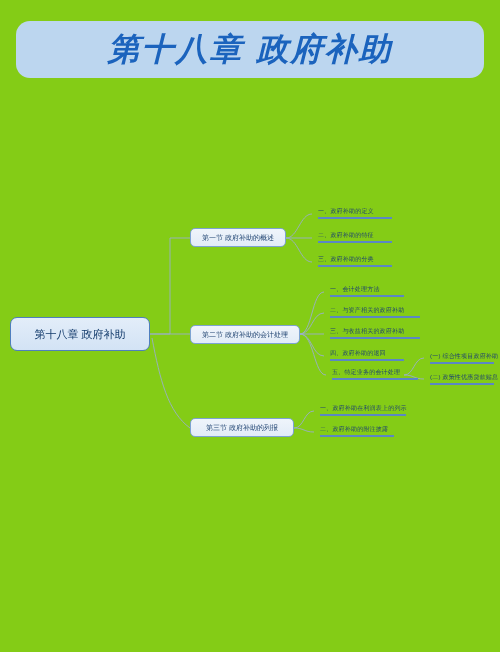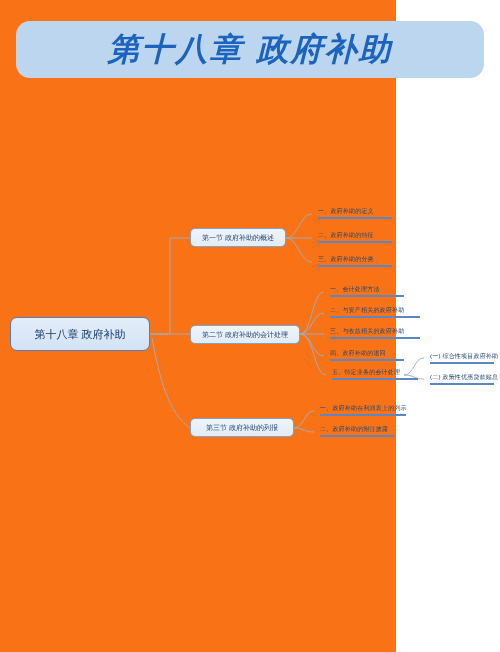--- a/index.html
+++ b/index.html
@@ -2,21 +2,21 @@
 <html><head>
 <meta charset="utf-8">
 <style>
   * { box-sizing: border-box; margin: 0; padding: 0; }
   html, body {
     width: 500px; height: 652px;
     background: #ffffff;
     font-family: "Liberation Sans", "DejaVu Sans", sans-serif;
     overflow: hidden;
   }
-  #page { position: relative; width: 396px; height: 652px; background: #f97316; }
+  #page { position: relative; width: 500px; height: 652px; background: #84cc16; }
 
   
   .banner {
     position: absolute;
     left: 16px; top: 21px;
     width: 468px; height: 57px;
     background: #bcd6ef;
     border-radius: 14px;
     display: flex; align-items: center; justify-content: center;
   }

